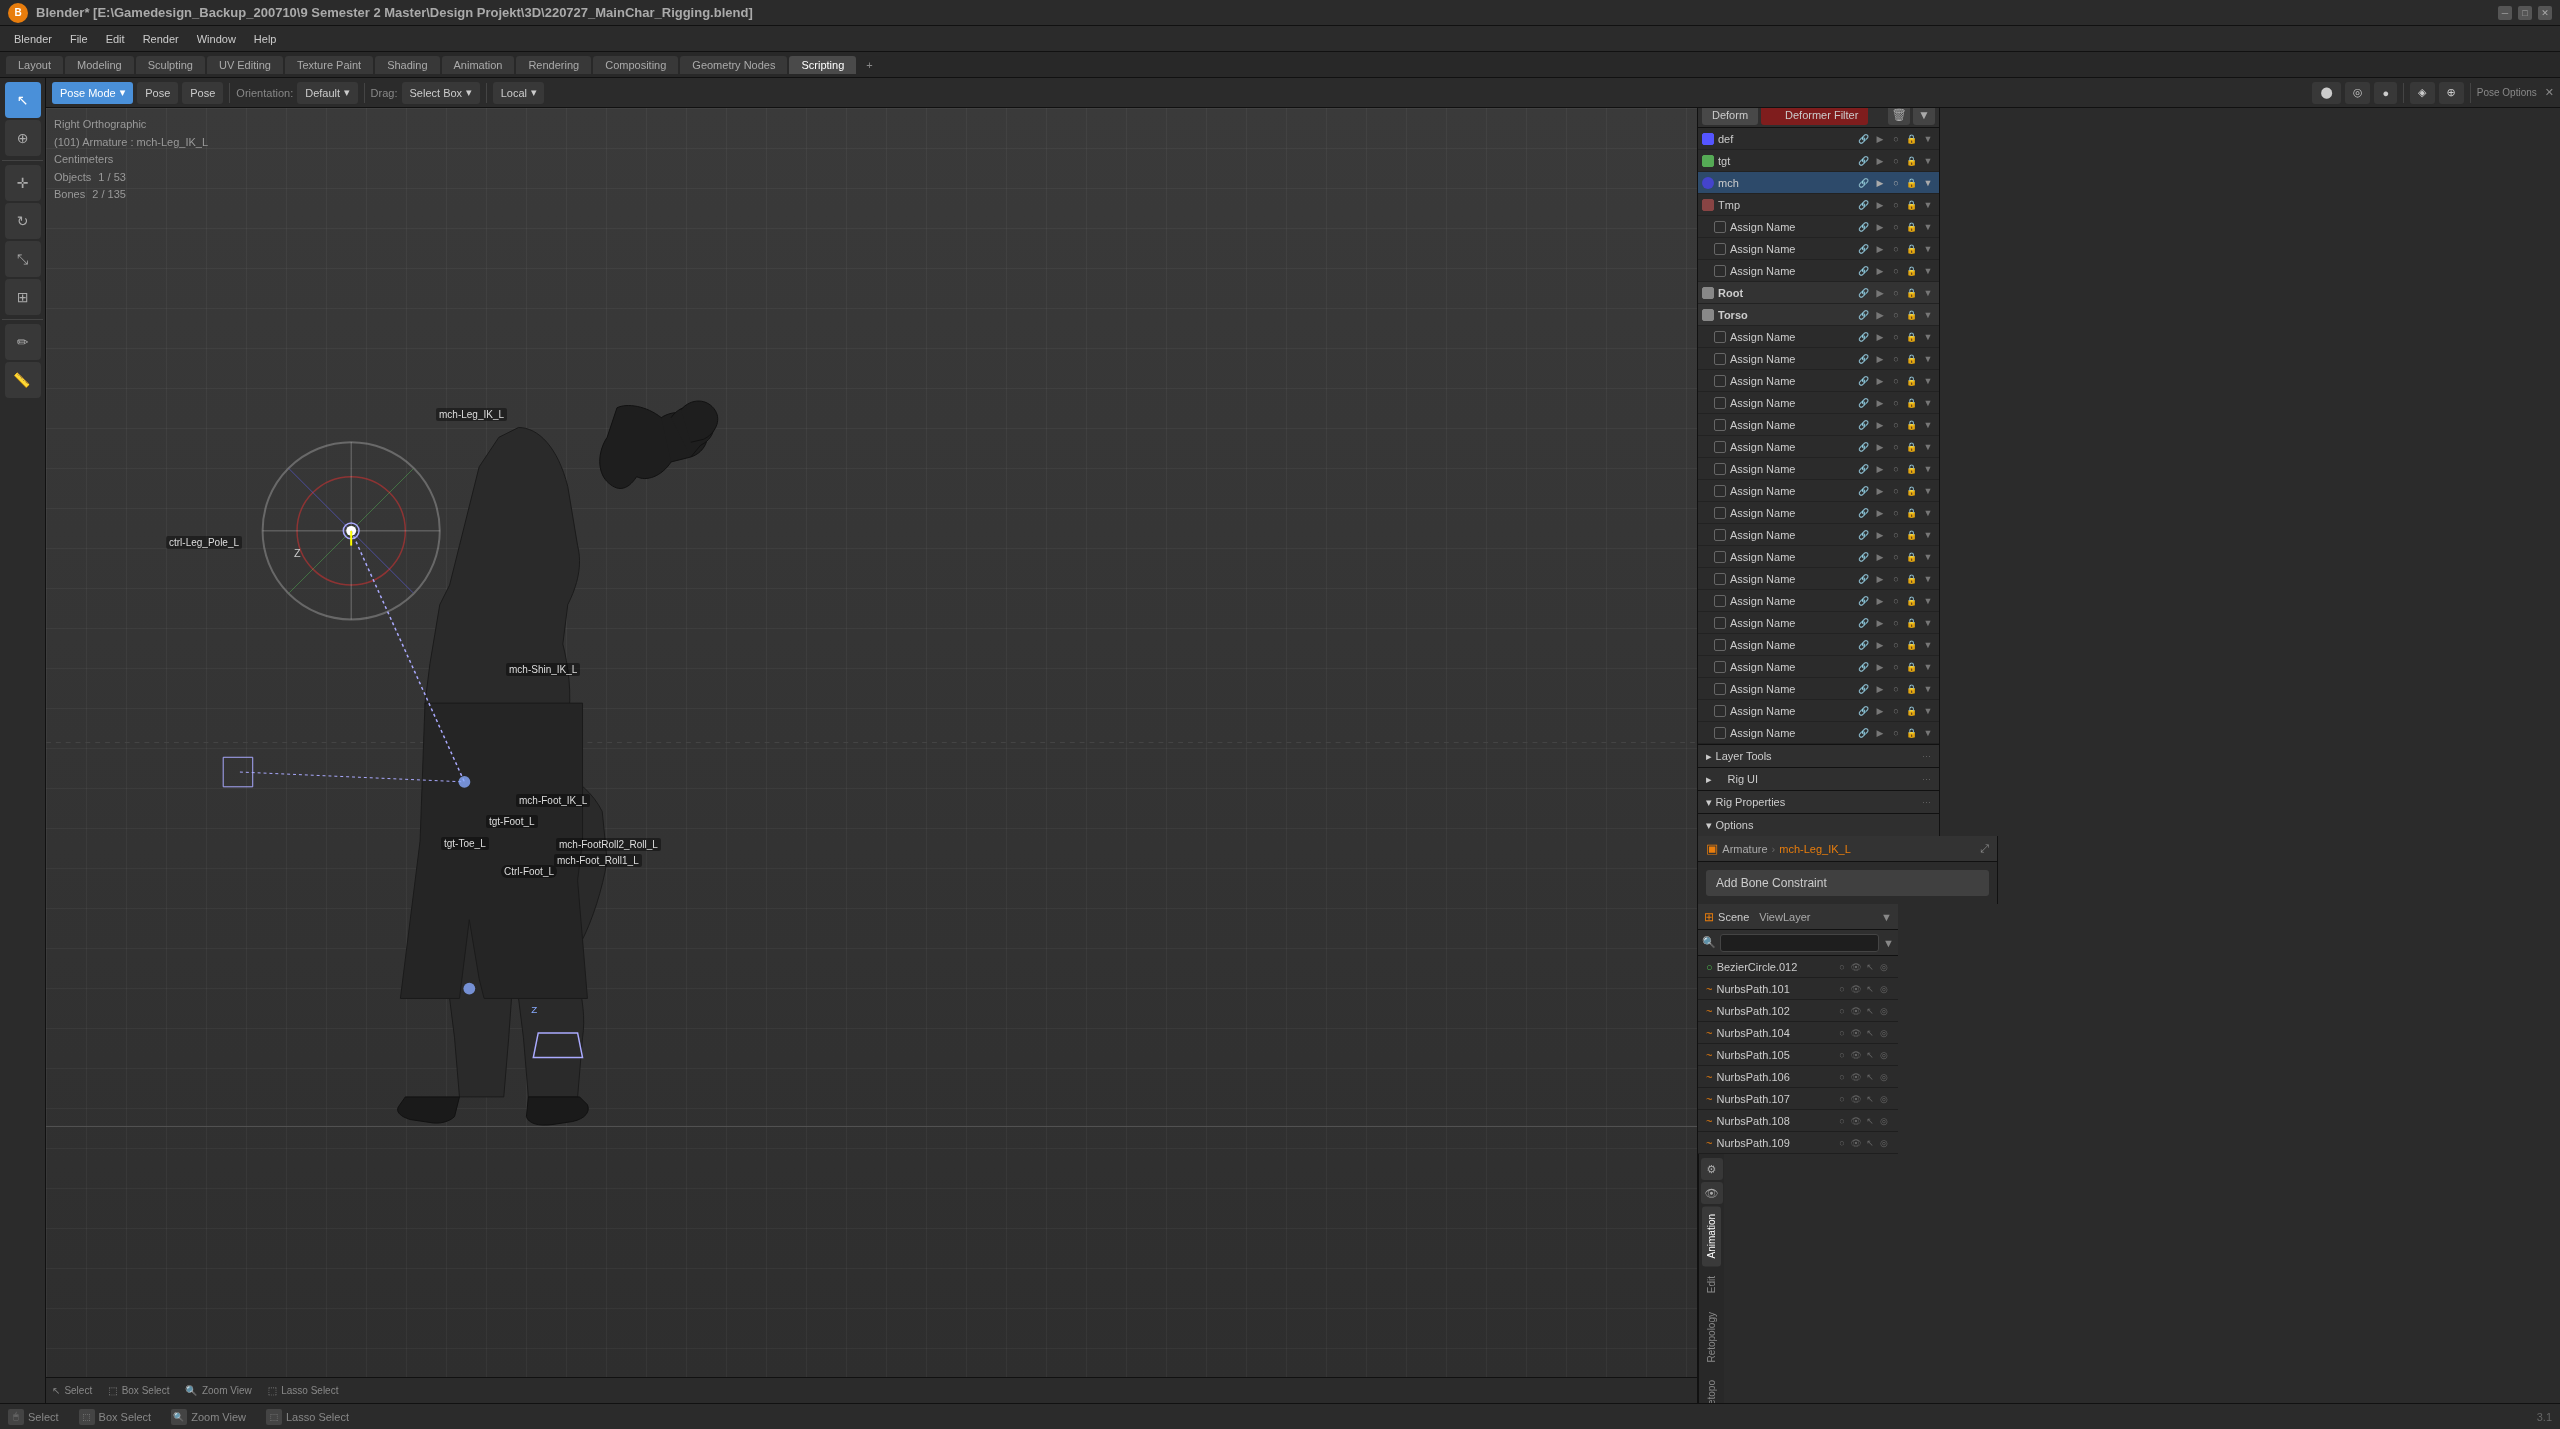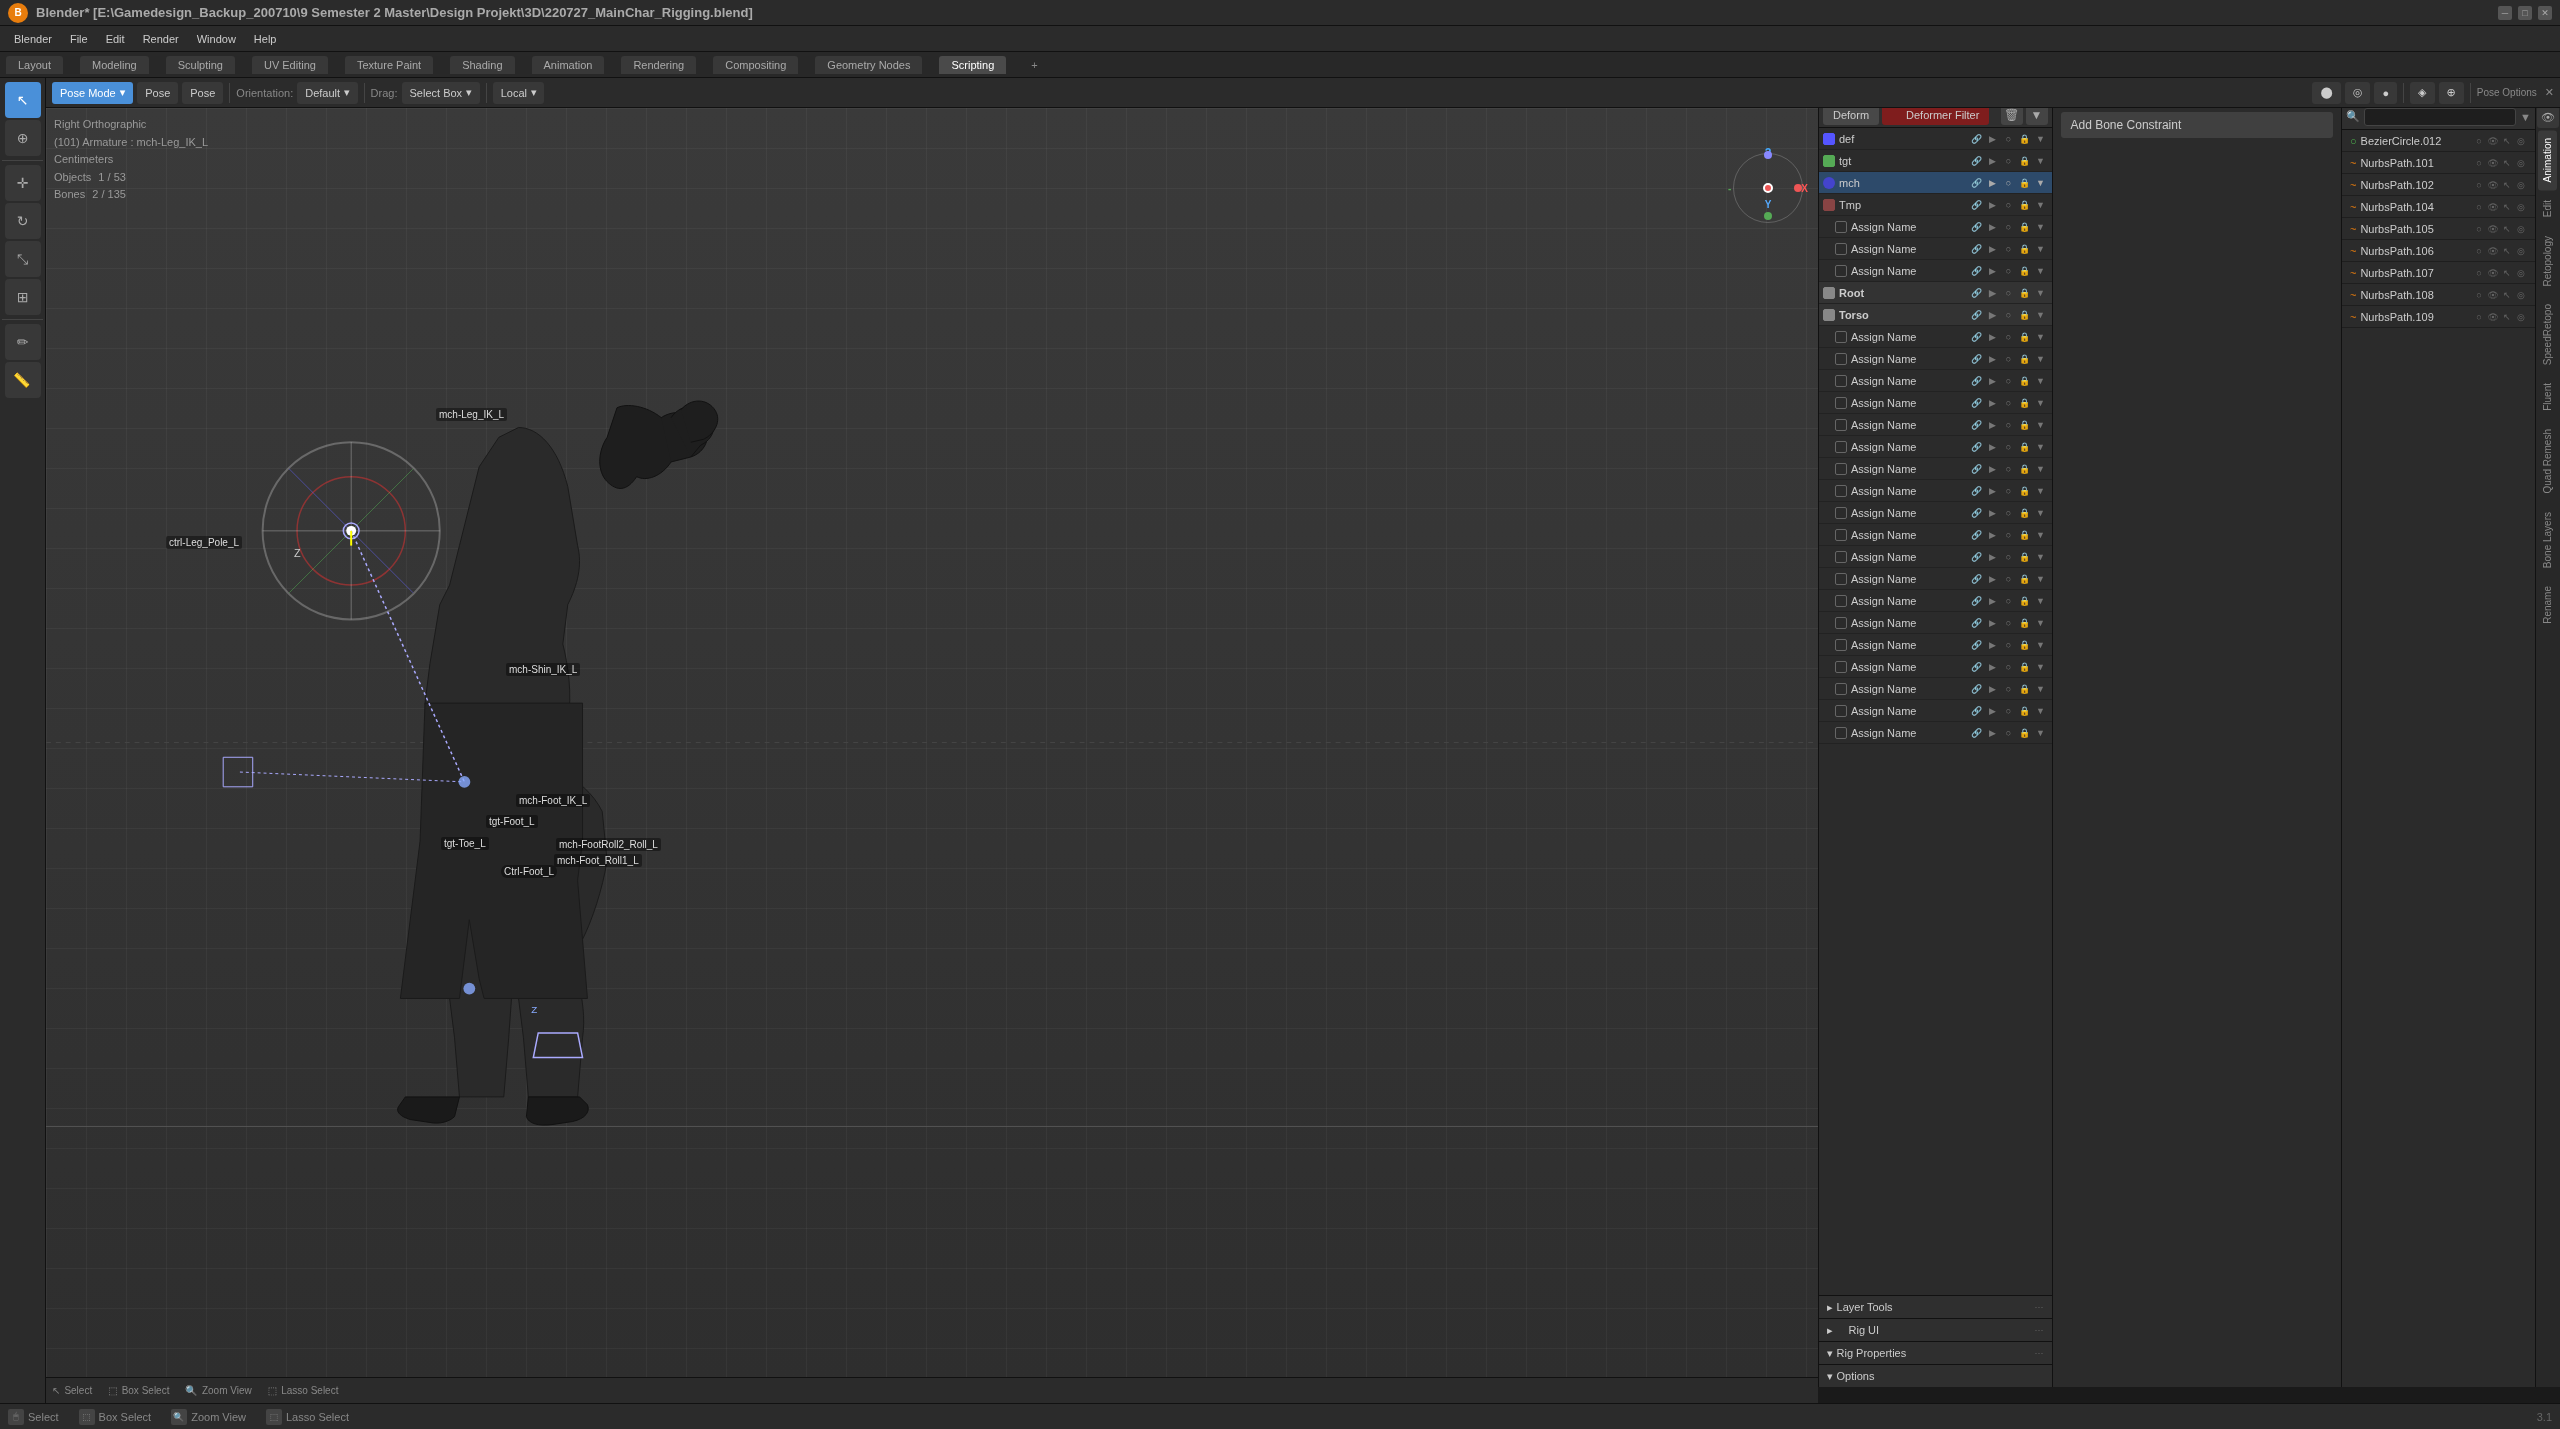--- a/index.html
+++ b/index.html
@@ -76,21 +76,21 @@
 
     
     #workspace-tabs {
       width: 100%;
       height: 26px;
       background: #282828;
       display: flex;
       align-items: center;
       border-bottom: 1px solid #111;
       padding: 0 6px;
-      gap: 17px;
+      gap: 2px;
     }
     .ws-tab {
       padding: 3px 12px;
       background: #383838;
       color: #aaa;
       font-size: 11px;
       cursor: pointer;
       border-radius: 3px 3px 0 0;
     }
     .ws-tab.active {
@@ -234,25 +234,26 @@
     .vp-bottom-item {
       display: flex; align-items: center; gap: 4px;
       cursor: pointer;
     }
 
     
     #right-panel {
       position: absolute;
       top: 0;
       right: 0;
-      width: 742px;
-      bottom: 16px;
+      width: 863px;
+      bottom: 0;
       background: #2b2b2b;
       border-left: 1px solid #111;
       display: flex;
+      flex-direction: column;
     }
 
     
     #layer-panel {
       width: 242px;
       height: 100%;
       border-right: 1px solid #111;
       display: flex;
       flex-direction: column;
     }

